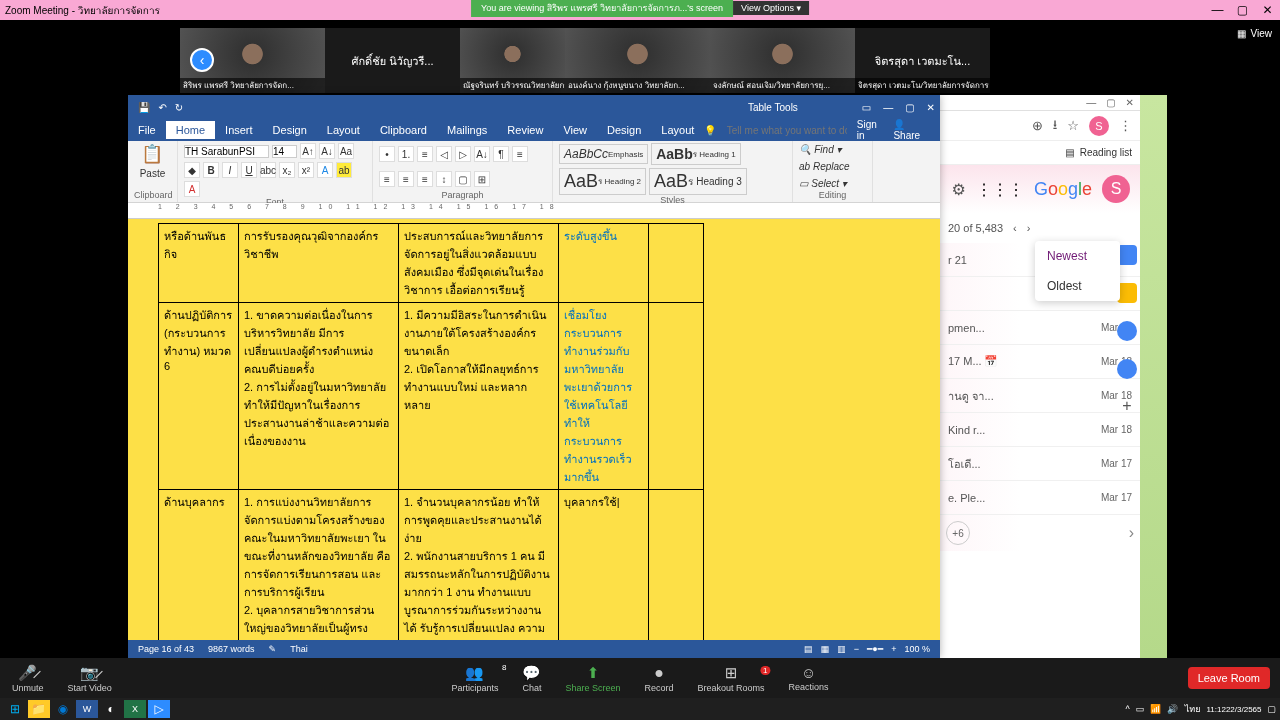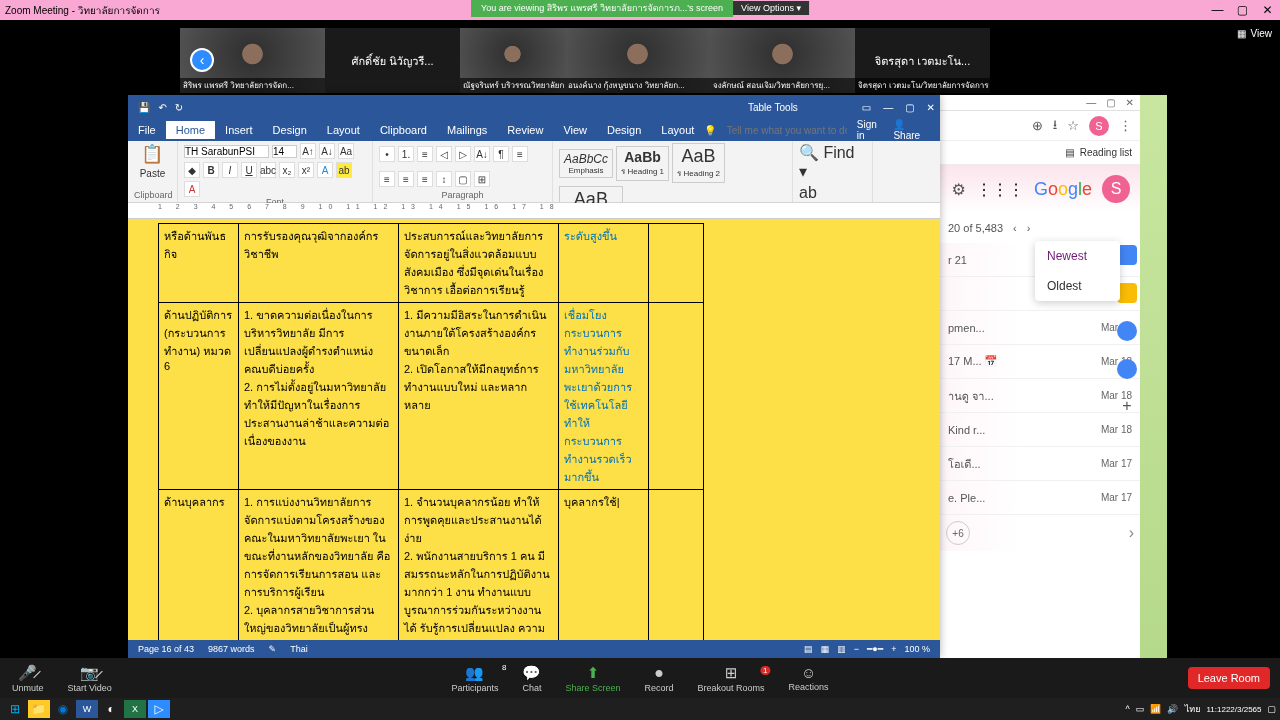--- a/index.html
+++ b/index.html
@@ -40,22 +40,22 @@
 .word-ribbon-tabs .tab { padding: 3px 10px; }
 .word-ribbon-tabs .tab.active { background: #fff; color: #2b579a; }
 .word-ribbon-tabs .right-cmds { margin-left: auto; display: flex; gap: 10px; padding-right: 10px; font-size: 10px; align-items: center; }
 .word-ribbon-tabs .right-cmds input { background: transparent; border: none; color: #cce; font-size: 10px; width: 120px; }
 
 .ribbon { background: #f3f3f3; border-bottom: 1px solid #d4d4d4; height: 62px; display: flex; font-size: 10px; color: #333; }
 .ribbon-group { border-right: 1px solid #e0e0e0; padding: 2px 6px; display: flex; flex-direction: column; justify-content: space-between; }
 .ribbon-group .body { display: flex; align-items: center; gap: 3px; flex: 1; flex-wrap: wrap; }
 .ribbon-group .label { color: #666; font-size: 9px; text-align: center; }
 .ribbon-btn { width: 16px; height: 16px; background: #fff; border: 1px solid #ddd; display: inline-flex; align-items: center; justify-content: center; font-size: 10px; }
-.style-box { border: 1px solid #ccc; padding: 2px 4px; font-family: serif; display: flex; flex-direction: column; align-items: center; }
-.editing-col { display: flex; gap: 2px; font-size: 16px; }
+.style-box { border: 1px solid #ccc; padding: 2px 4px; font-family: serif; display: flex; align-items: center; }
+.editing-col { display: flex; gap: 2px; font-size: 10px; font-style: italic; }
 
 .ruler { height: 16px; background: #fff; border-bottom: 1px solid #ccc; font-size: 7px; color: #666; padding-left: 30px; letter-spacing: 6px; }
 
 .doc-area { flex: 1; background: #fde047; overflow: hidden; padding: 4px 30px; }
 .doc-table { border-collapse: collapse; font-size: 11px; font-family: "TH Sarabun", sans-serif; }
 .doc-table td { border: 1px solid #000; padding: 3px 5px; vertical-align: top; }
 .doc-table .c1 { width: 80px; }
 .doc-table .c2 { width: 160px; }
 .doc-table .c3 { width: 160px; }
 .doc-table .c4 { width: 90px; }

